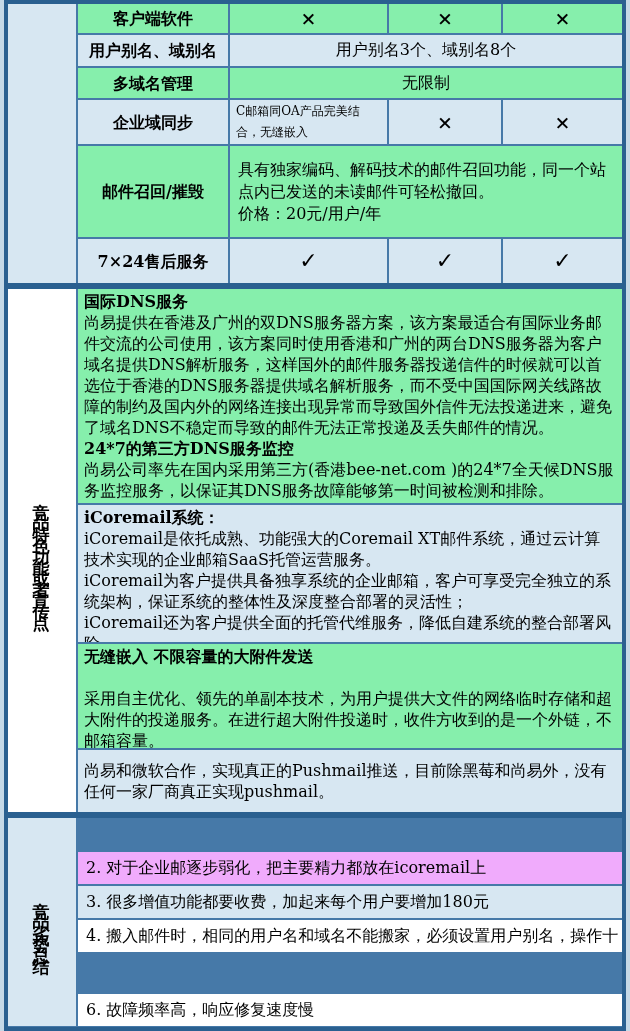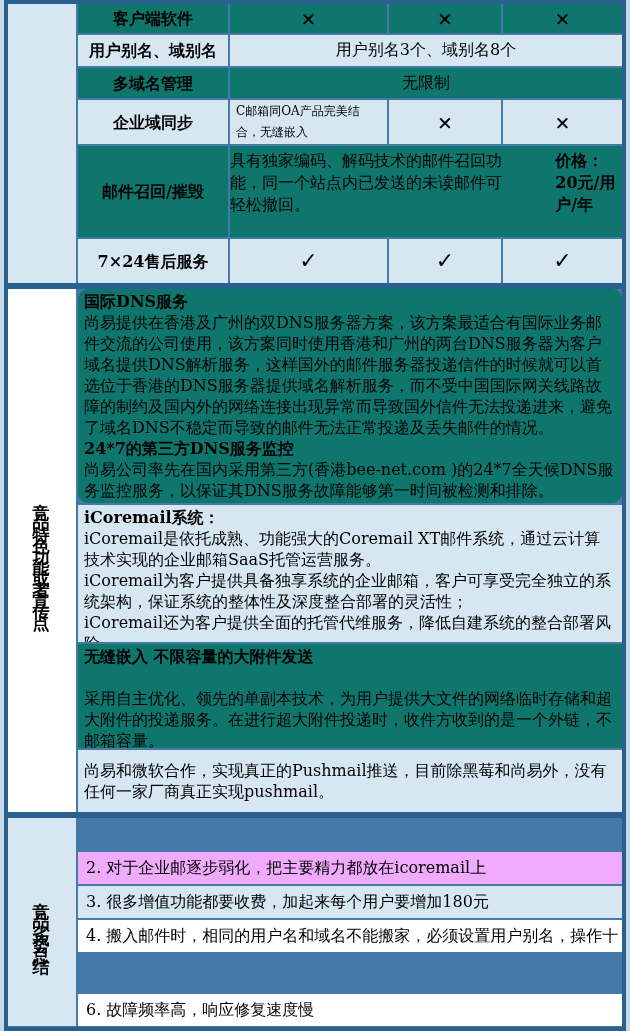--- a/index.html
+++ b/index.html
@@ -28,31 +28,31 @@
   
   .sec1{
     display:grid;
     grid-template-columns:68px 150px 157px 112px 1fr;
     grid-template-rows:29px 31px 30px 44px 91px 1fr;
     gap:2px;
     background:var(--inner);
     height:279px;
     flex:0 0 auto;
   }
-  .cell{background:#0f766e;display:flex;align-items:center;justify-content:center;overflow:hidden;}
+  .cell{background:#86efac;display:flex;align-items:center;justify-content:center;overflow:hidden;}
   .ltbg{background:var(--lt);}
   .hdr{font-weight:bold;font-size:16px;text-align:center;line-height:19px;}
   .val{font-size:16px;text-align:center;}
   .mark-x{font-size:19px;font-weight:bold;line-height:1;}
   .mark-check{font-size:22px;line-height:1;}
   .leftalign{justify-content:flex-start;text-align:left;}
   .sync-text{font-size:12px;line-height:21px;padding:2px 6px;}
-  .recall{flex-direction:row;align-items:flex-start;justify-content:center;padding:4px 0;}
+  .recall{flex-direction:column;align-items:flex-start;justify-content:center;padding:4px 8px;}
   .recall p{font-size:16px;line-height:22px;}
-  .recall .price{font-weight:bold;margin-left:40px;}
+  .recall .price{font-weight:normal;}
   
   .divider{height:6px;background:var(--dark);flex:0 0 auto;}
   
   .sec2{
     display:grid;
     grid-template-columns:68px 1fr;
     grid-template-rows:214px 137px 104px 1fr;
     gap:2px;
     background:var(--inner);
     height:523px;
@@ -124,21 +124,21 @@
     <div class="cell mark-check ltbg" style="grid-area:6/5/7/6;">✓</div>
   </div>
 
   <div class="divider"></div>
 
   <div class="sec2">
     <div class="cell vcell" style="grid-area:1/1/5/2;background:#fff;">
       <div class="vlabel">竞品特色功能或者宣传点</div>
     </div>
 
-    <div class="cell blk" style="grid-area:1/2/2/3;border-radius:10px;">
+    <div class="cell blk" style="grid-area:1/2/2/3;">
       <div class="btitle">国际DNS服务</div>
       <div>尚易提供在香港及广州的双DNS服务器方案，该方案最适合有国际业务邮件交流的公司使用，该方案同时使用香港和广州的两台DNS服务器为客户域名提供DNS解析服务，这样国外的邮件服务器投递信件的时候就可以首选位于香港的DNS服务器提供域名解析服务，而不受中国国际网关线路故障的制约及国内外的网络连接出现异常而导致国外信件无法投递进来，避免了域名DNS不稳定而导致的邮件无法正常投递及丢失邮件的情况。</div>
       <div class="btitle">24*7的第三方DNS服务监控</div>
       <div>尚易公司率先在国内采用第三方(香港bee-net.com )的24*7全天候DNS服务监控服务，以保证其DNS服务故障能够第一时间被检测和排除。</div>
     </div>
 
     <div class="cell blk ltbg" style="grid-area:2/2/3/3;">
       <div class="btitle">iCoremail系统：</div>
       <div>iCoremail是依托成熟、功能强大的Coremail XT邮件系统，通过云计算技术实现的企业邮箱SaaS托管运营服务。</div>
       <div>iCoremail为客户提供具备独享系统的企业邮箱，客户可享受完全独立的系统架构，保证系统的整体性及深度整合部署的灵活性；</div>

